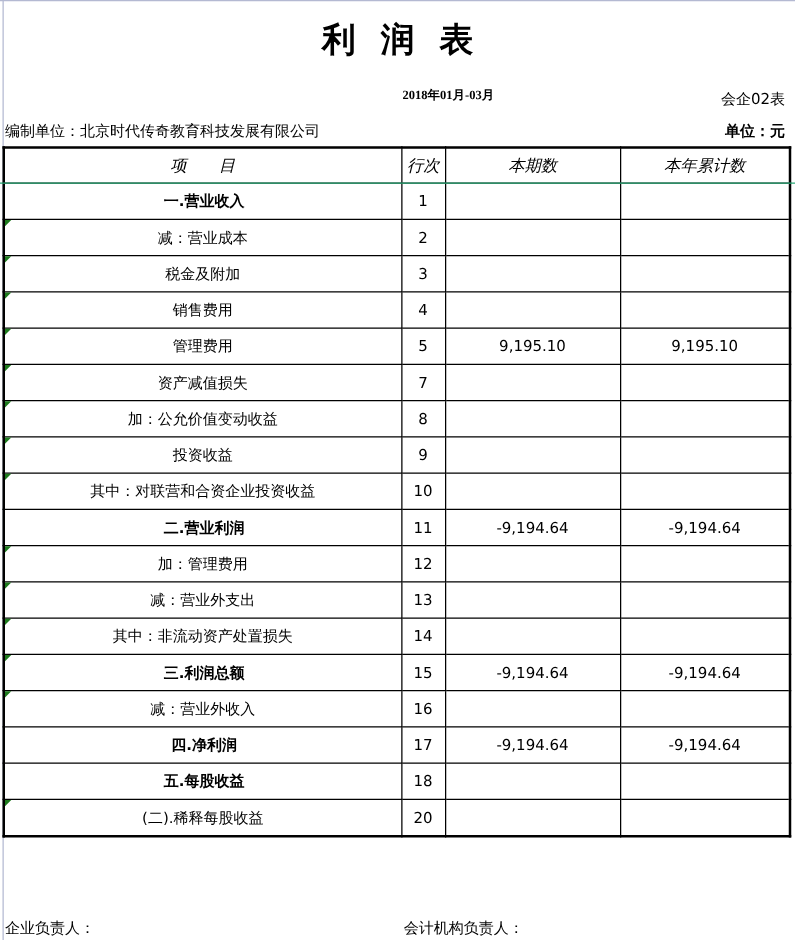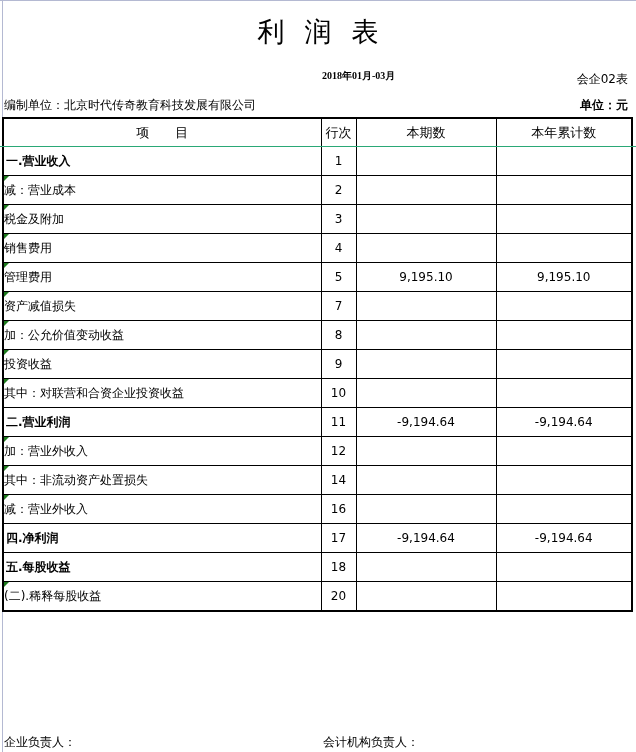--- a/index.html
+++ b/index.html
@@ -5,45 +5,45 @@
   html, body { margin: 0; padding: 0; }
   body {
     width: 636px; height: 752px; overflow: hidden; background: #ffffff;
     font-family: "DejaVu Sans", "Liberation Sans", sans-serif;
     color: #000; position: relative;
   }
   .gridline-top { position: absolute; left: 0; top: 0; width: 636px; height: 1px; background: #b4b9d2; }
   .gridline-left { position: absolute; left: 2px; top: 0; width: 1px; height: 752px; background: #b4b9d2; }
   .title {
     position: absolute; left: 0; top: 14px; width: 636px; text-align: center;
-    font-size: 27px; font-weight: normal; letter-spacing: 20px; text-indent: 20px;
+    font-size: 27px; font-weight: bold; letter-spacing: 20px; text-indent: 20px;
   }
   .period {
     position: absolute; left: 322px; top: 69px; font-size: 10px; font-weight: bold; font-family: Liberation Serif, serif;
   }
   .form-code { position: absolute; right: 8px; top: 71px; font-size: 12px; }
   .company { position: absolute; left: 4px; top: 97px; font-size: 12px; }
   .unit { position: absolute; right: 8px; top: 97px; font-size: 12px; font-weight: bold; }
 
   table.report {
     position: absolute; left: 2px; top: 117px; border-collapse: collapse;
     width: 629px; table-layout: fixed;
     border: 2px solid #000;
   }
   table.report td, table.report th {
     border: 1px solid #000; height: 28px; padding: 0; font-size: 12px; font-weight: normal;
     position: relative; white-space: nowrap;
   }
-  table.report th { height: 27px; font-size: 13px; }
+  table.report th { height: 27px; font-size: 13px; font-style: italic; }
   col.c-item { width: 318px; }
   col.c-line { width: 35px; }
   col.c-cur { width: 140px; }
   col.c-ytd { width: 136px; }
   .c-center { text-align: center; }
-  .item { text-align: left; }
+  .item { text-align: center; }
   .item.bold { font-weight: bold; padding-left: 2px; }
   .ind1 { padding-left: 8px; }
   .ind2 { padding-left: 26px; }
   .ind3 { padding-left: 36px; }
   .ind2b { padding-left: 22px; }
   .tri {
     position: absolute; left: 0; top: 0; width: 0; height: 0;
     border-top: 5px solid #1e7b1e; border-right: 5px solid transparent;
   }
   .sel-line { position: absolute; left: 0; top: 146px; width: 636px; height: 1px; background: #2aa876; }
@@ -132,30 +132,42 @@
         <td class="c-center"><span></span></td>
         <td class="c-center"><span></span></td>
       </tr>
       <tr>
         <td class="item bold"><span>二.营业利润</span></td>
         <td class="c-center"><span>11</span></td>
         <td class="c-center"><span>-9,194.64</span></td>
         <td class="c-center"><span>-9,194.64</span></td>
       </tr>
       <tr>
-        <td class="item ind1"><span class="tri"></span><span>加：营业外收入</span></td>
+        <td class="item ind1"><span class="tri"></span><span>加：管理费用</span></td>
         <td class="c-center"><span>12</span></td>
+        <td class="c-center"><span></span></td>
+        <td class="c-center"><span></span></td>
+      </tr>
+      <tr>
+        <td class="item ind1"><span class="tri"></span><span>减：营业外支出</span></td>
+        <td class="c-center"><span>13</span></td>
         <td class="c-center"><span></span></td>
         <td class="c-center"><span></span></td>
       </tr>
       <tr>
         <td class="item ind2b"><span class="tri"></span><span>其中：非流动资产处置损失</span></td>
         <td class="c-center"><span>14</span></td>
         <td class="c-center"><span></span></td>
         <td class="c-center"><span></span></td>
+      </tr>
+      <tr>
+        <td class="item bold"><span class="tri"></span><span>三.利润总额</span></td>
+        <td class="c-center"><span>15</span></td>
+        <td class="c-center"><span>-9,194.64</span></td>
+        <td class="c-center"><span>-9,194.64</span></td>
       </tr>
       <tr>
         <td class="item ind1"><span class="tri"></span><span>减：营业外收入</span></td>
         <td class="c-center"><span>16</span></td>
         <td class="c-center"><span></span></td>
         <td class="c-center"><span></span></td>
       </tr>
       <tr>
         <td class="item bold"><span>四.净利润</span></td>
         <td class="c-center"><span>17</span></td>

